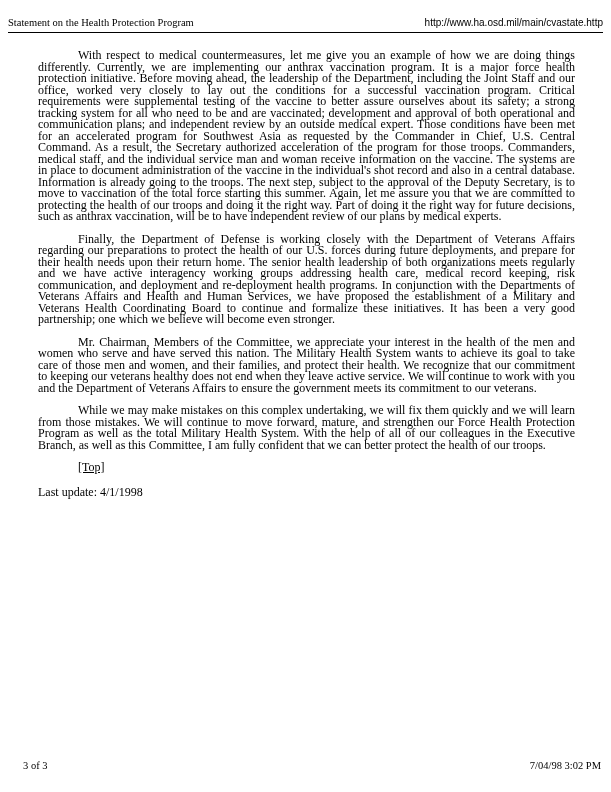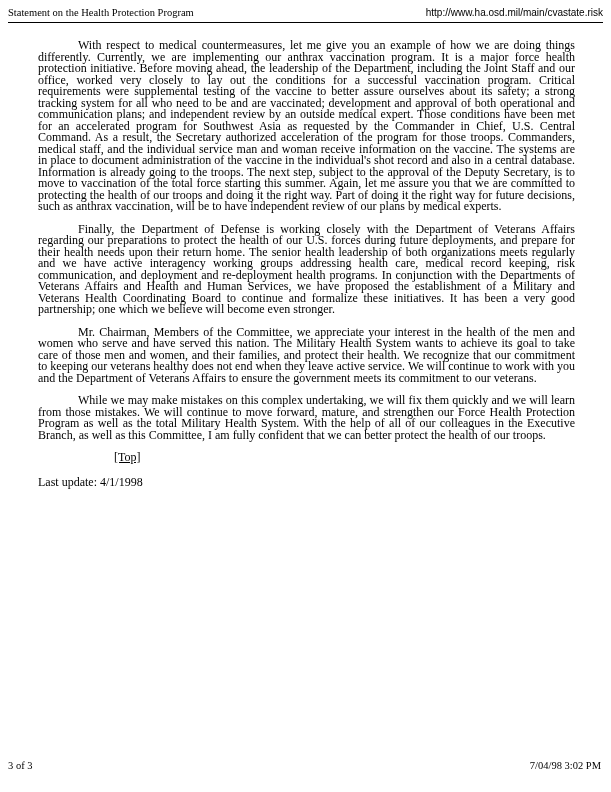--- a/index.html
+++ b/index.html
@@ -14,21 +14,21 @@
     background: #ffffff;
     font-family: "Liberation Serif", serif;
     color: #000000;
     overflow: hidden;
     margin: 0 auto;
   }
   .header {
     display: flex;
     justify-content: space-between;
     align-items: flex-end;
-    padding: 7px 8px 0 8px;
+    padding: 17px 8px 0 8px;
     font-size: 10.5px;
     line-height: 12px;
   }
   .header .doc-title { text-align: left; }
   .header .doc-url { text-align: right; font-family: "Liberation Sans", sans-serif; font-size: 10px; }
   .header-rule {
     border: none;
     border-top: 1px solid #000000;
     margin: 3px 8px 0 8px;
   }
@@ -44,42 +44,41 @@
   }
   .top-block {
     margin-top: 16px;
     text-align: left;
     text-indent: 0;
   }
   .top-link {
     color: #000000;
     text-decoration: underline;
     cursor: pointer;
-    margin-left: 36px;
   }
   .last-update {
     margin-top: 13px;
   }
   .footer-left, .footer-right {
     position: absolute;
     bottom: 21px;
     font-size: 10.5px;
     font-family: "Liberation Serif", serif;
   }
-  .footer-left { left: 8px; }
+  .footer-left { left: 23px; }
   .footer-right { right: 10px; }
 </style>
 </head>
 <body>
 
 <div class="page">
 
   <div class="header">
     <span class="doc-title">Statement on the Health Protection Program</span>
-    <span class="doc-url">http://www.ha.osd.mil/main/cvastate.risk</span>
+    <span class="doc-url">http://www.ha.osd.mil/main/cvastate.http</span>
   </div>
 
   <hr class="header-rule">
 
   <div class="body-text">
     <p>With respect to medical countermeasures, let me give you an example of how we are doing things differently. Currently, we are implementing our anthrax vaccination program. It is a major force health protection initiative. Before moving ahead, the leadership of the Department, including the Joint Staff and our office, worked very closely to lay out the conditions for a successful vaccination program. Critical requirements were supplemental testing of the vaccine to better assure ourselves about its safety; a strong tracking system for all who need to be and are vaccinated; development and approval of both operational and communication plans; and independent review by an outside medical expert. Those conditions have been met for an accelerated program for Southwest Asia as requested by the Commander in Chief, U.S. Central Command. As a result, the Secretary authorized acceleration of the program for those troops. Commanders, medical staff, and the individual service man and woman receive information on the vaccine. The systems are in place to document administration of the vaccine in the individual's shot record and also in a central database. Information is already going to the troops. The next step, subject to the approval of the Deputy Secretary, is to move to vaccination of the total force starting this summer. Again, let me assure you that we are committed to protecting the health of our troops and doing it the right way. Part of doing it the right way for future decisions, such as anthrax vaccination, will be to have independent review of our plans by medical experts.</p>
     <p>Finally, the Department of Defense is working closely with the Department of Veterans Affairs regarding our preparations to protect the health of our U.S. forces during future deployments, and prepare for their health needs upon their return home. The senior health leadership of both organizations meets regularly and we have active interagency working groups addressing health care, medical record keeping, risk communication, and deployment and re-deployment health programs. In conjunction with the Departments of Veterans Affairs and Health and Human Services, we have proposed the establishment of a Military and Veterans Health Coordinating Board to continue and formalize these initiatives. It has been a very good partnership; one which we believe will become even stronger.</p>
     <p>Mr. Chairman, Members of the Committee, we appreciate your interest in the health of the men and women who serve and have served this nation. The Military Health System wants to achieve its goal to take care of those men and women, and their families, and protect their health. We recognize that our commitment to keeping our veterans healthy does not end when they leave active service. We will continue to work with you and the Department of Veterans Affairs to ensure the government meets its commitment to our veterans.</p>
     <p>While we may make mistakes on this complex undertaking, we will fix them quickly and we will learn from those mistakes. We will continue to move forward, mature, and strengthen our Force Health Protection Program as well as the total Military Health System. With the help of all of our colleagues in the Executive Branch, as well as this Committee, I am fully confident that we can better protect the health of our troops.</p>
 

